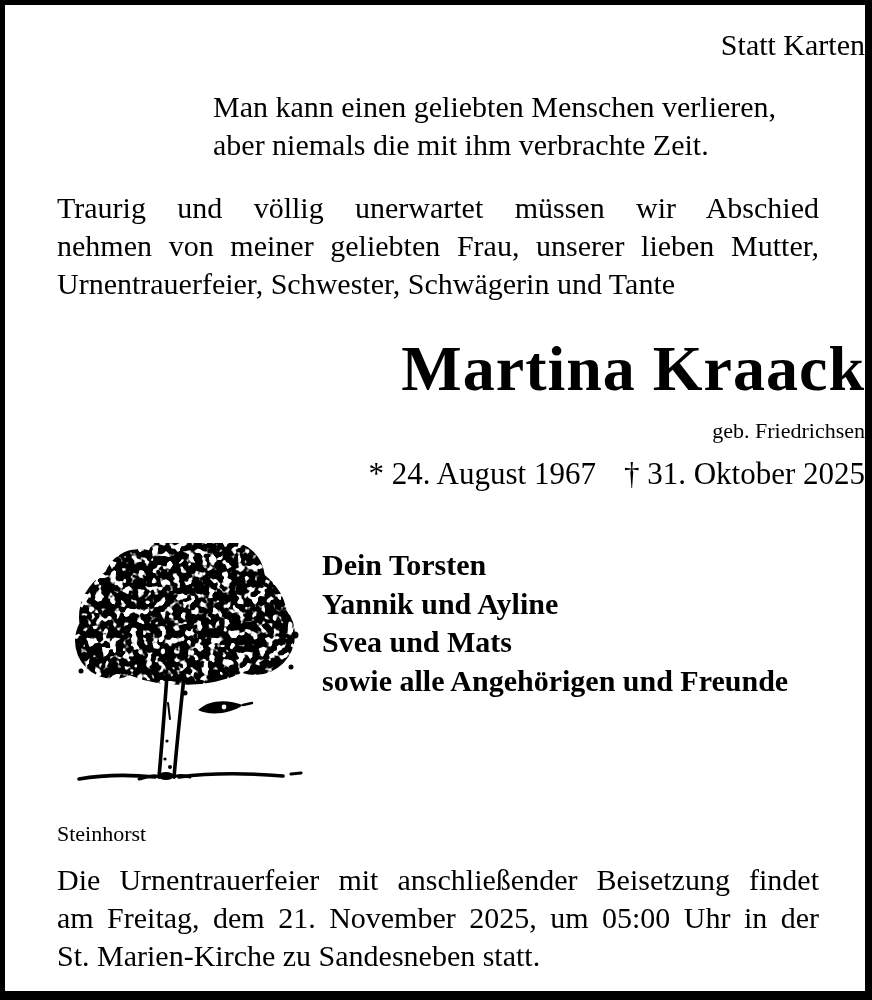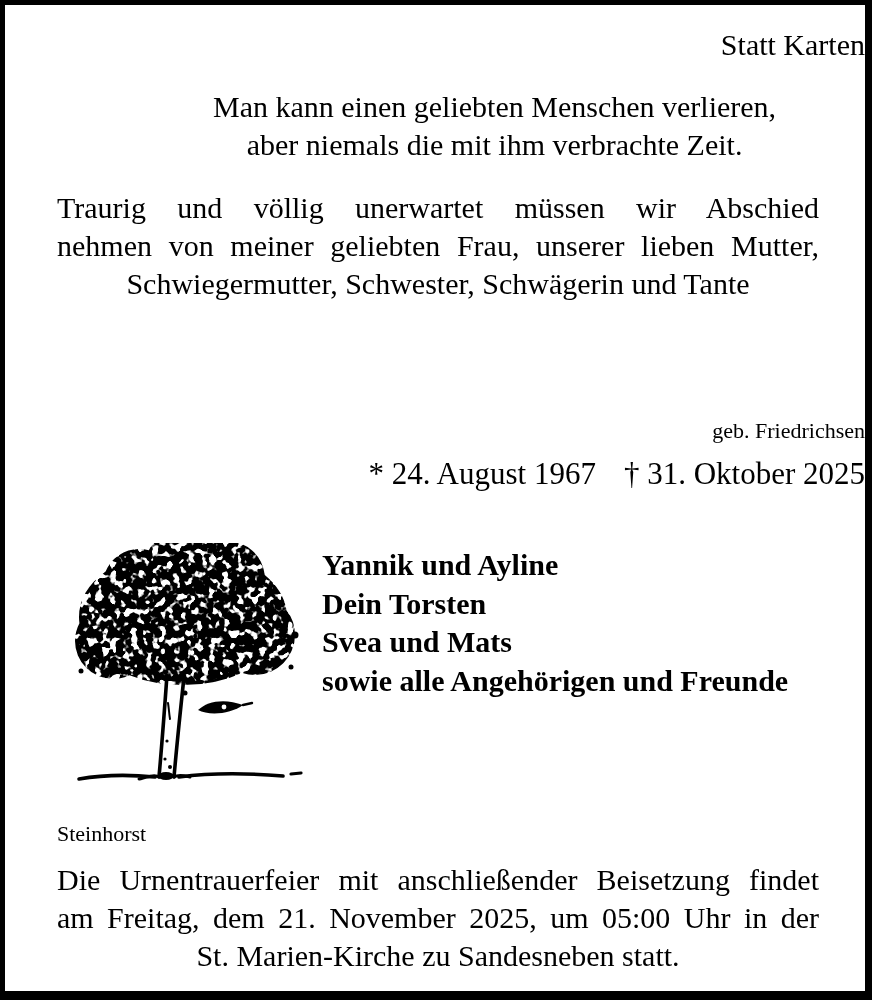--- a/index.html
+++ b/index.html
@@ -39,21 +39,21 @@
     text-align: left;
   }
   .intro {
     top: 184px;
     left: 52px;
     width: 762px;
     font-size: 30px;
     line-height: 38px;
   }
   .jline { text-align: justify; text-align-last: justify; }
-  .lline { text-align: center; }
+  .lline { text-align: left; }
 
   .deceased-name {
     top: 330px;
     font-size: 64px;
     line-height: 68px;
     font-weight: bold;
     letter-spacing: 1px;
   }
   .maiden-name {
     top: 408px;
@@ -105,23 +105,24 @@
   <div class="abs center preheader">Statt Karten</div>
 
   <div class="abs quote">
     <div class="lline">Man kann einen geliebten Menschen verlieren,</div>
     <div class="lline">aber niemals die mit ihm verbrachte Zeit.</div>
   </div>
 
   <div class="abs intro">
     <div class="jline">Traurig und völlig unerwartet müssen wir Abschied</div>
     <div class="jline">nehmen von meiner geliebten Frau, unserer lieben Mutter,</div>
-    <div class="lline">Schwiegermutter, Schwester, Schwägerin und Tante</div>
+    <div class="lline">Urnentrauerfeier, Schwester, Schwägerin und Tante</div>
   </div>
 
+  <div class="abs center deceased-name">Martina Kraack</div>
 
   <div class="abs center maiden-name">geb. Friedrichsen</div>
 
   <div class="abs center dates">
     <span class="birth-date"><span>*</span>&nbsp;<span>24. August 1967</span></span><span class="death-date"><span>†</span>&nbsp;<span>31. Oktober 2025</span></span>
   </div>
 
   <svg class="abs tree" viewBox="0 0 242 252" aria-hidden="true">
     <defs>
       <clipPath id="canopyClip">
@@ -169,22 +170,22 @@
     </g>
 
     <g fill="none" stroke="#000" stroke-linecap="round">
       <path d="M12,236 C40,231 68,232 88,234" stroke-width="3.6"></path>
       <path d="M112,234 C150,229 192,231 216,233" stroke-width="3.6"></path>
       <path d="M224,231 L234,230" stroke-width="3.2"></path>
     </g>
   </svg>
 
   <div class="abs mourning">
+    <div class="mourner">Dein Torsten</div>
     <div class="mourner">Yannik und Ayline</div>
-    <div class="mourner">Dein Torsten</div>
     <div class="mourner">Svea und Mats</div>
     <div class="mourner">sowie alle Angehörigen und Freunde</div>
   </div>
 
   <div class="abs place">Steinhorst</div>
 
   <div class="abs funeral">
     <div class="jline">Die Urnentrauerfeier mit anschließender Beisetzung findet</div>
     <div class="jline">am Freitag, dem 21. November 2025, um 05:00 Uhr in der</div>
     <div class="lline">St. Marien-Kirche zu Sandesneben statt.</div>

